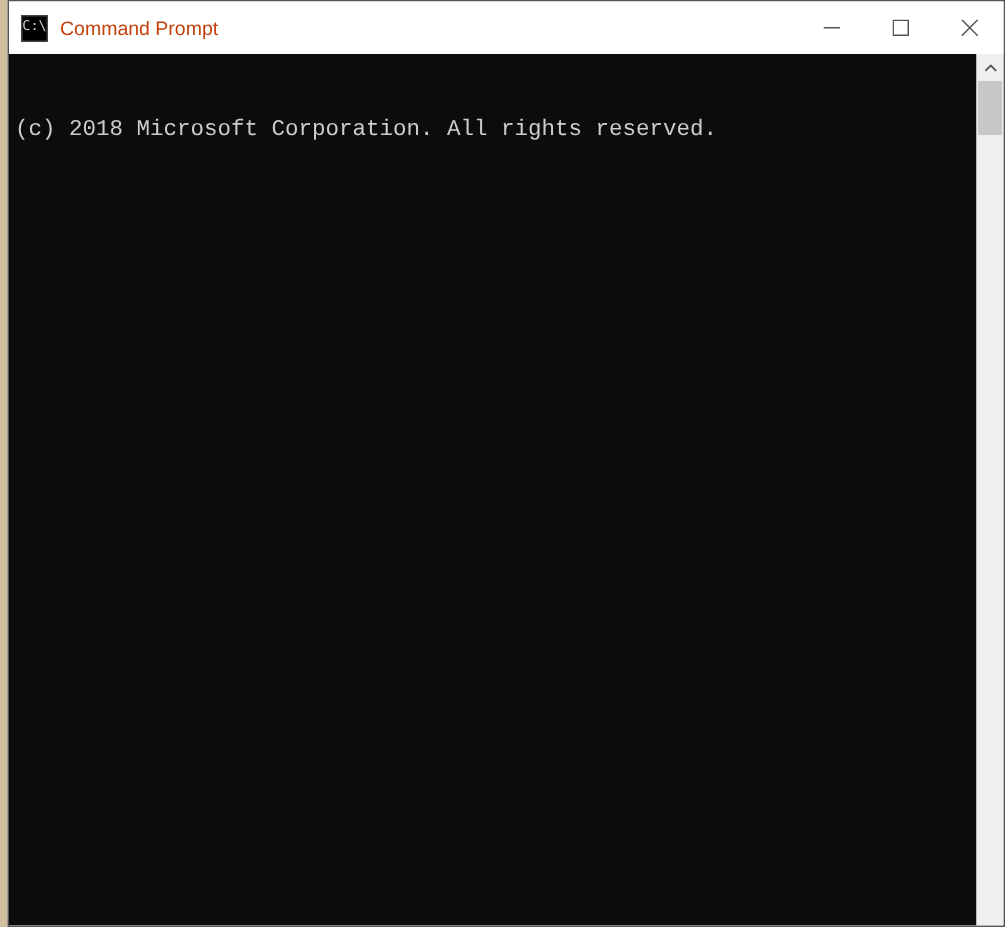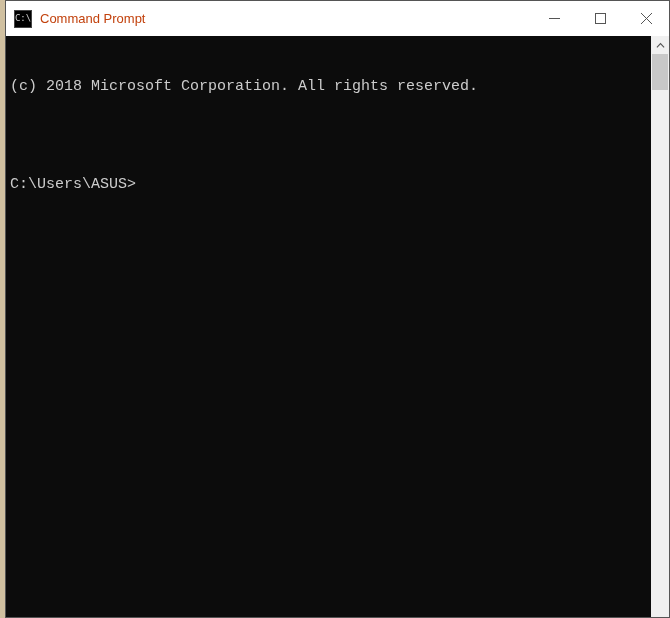--- a/index.html
+++ b/index.html
@@ -155,21 +155,21 @@
             <line x1="0" y1="0" x2="11" y2="11" stroke="currentColor" stroke-width="1"></line>
             <line x1="11" y1="0" x2="0" y2="11" stroke="currentColor" stroke-width="1"></line>
           </svg>
       </div>
     </div>
   </div>
   <div class="terminal-wrap">
     <div class="terminal">
       <span class="terminal-line">(c) 2018 Microsoft Corporation. All rights reserved.</span>
       <span class="terminal-line"></span>
-      <span class="prompt-line"><span>C:\Users\ASUS&gt;</span><span class="cursor"></span></span>
+      <span class="prompt-line"><span class="cursor"></span></span>
     </div>
     <div class="scrollbar-area">
       <div class="scroll-up">
         <svg viewBox="0 0 10 10">
             <path d="M1 7 L5 3 L9 7" fill="none" stroke="currentColor" stroke-width="1.3"></path>
           </svg>
       </div>
       <div class="scroll-thumb"></div>
     </div>
   </div>

